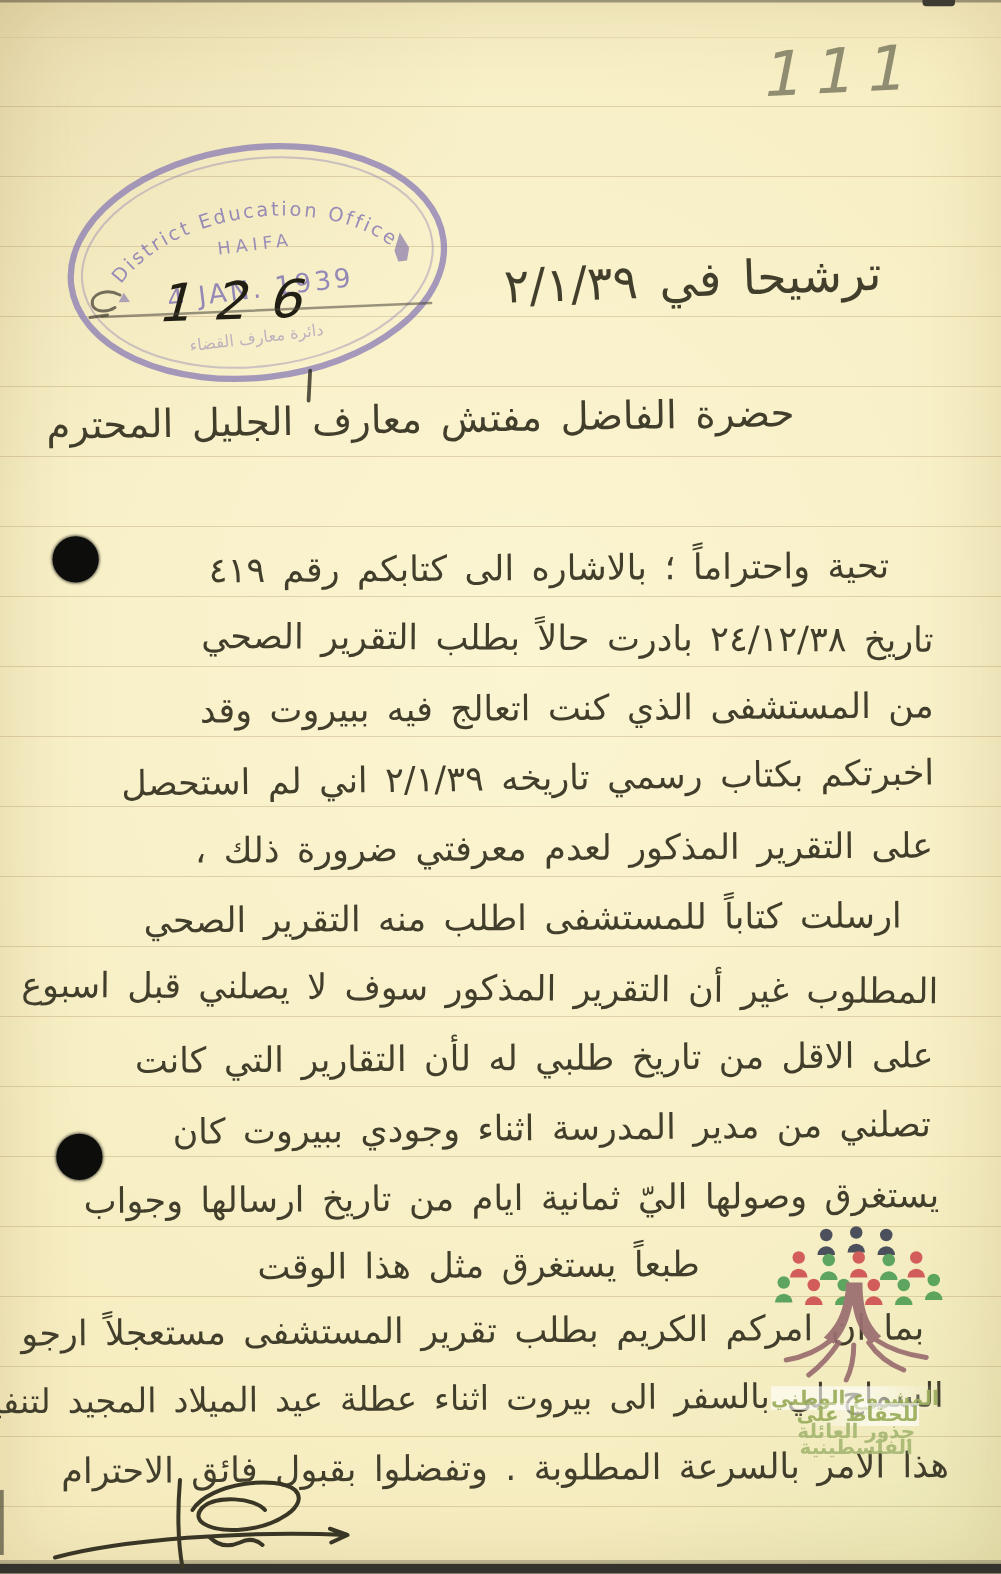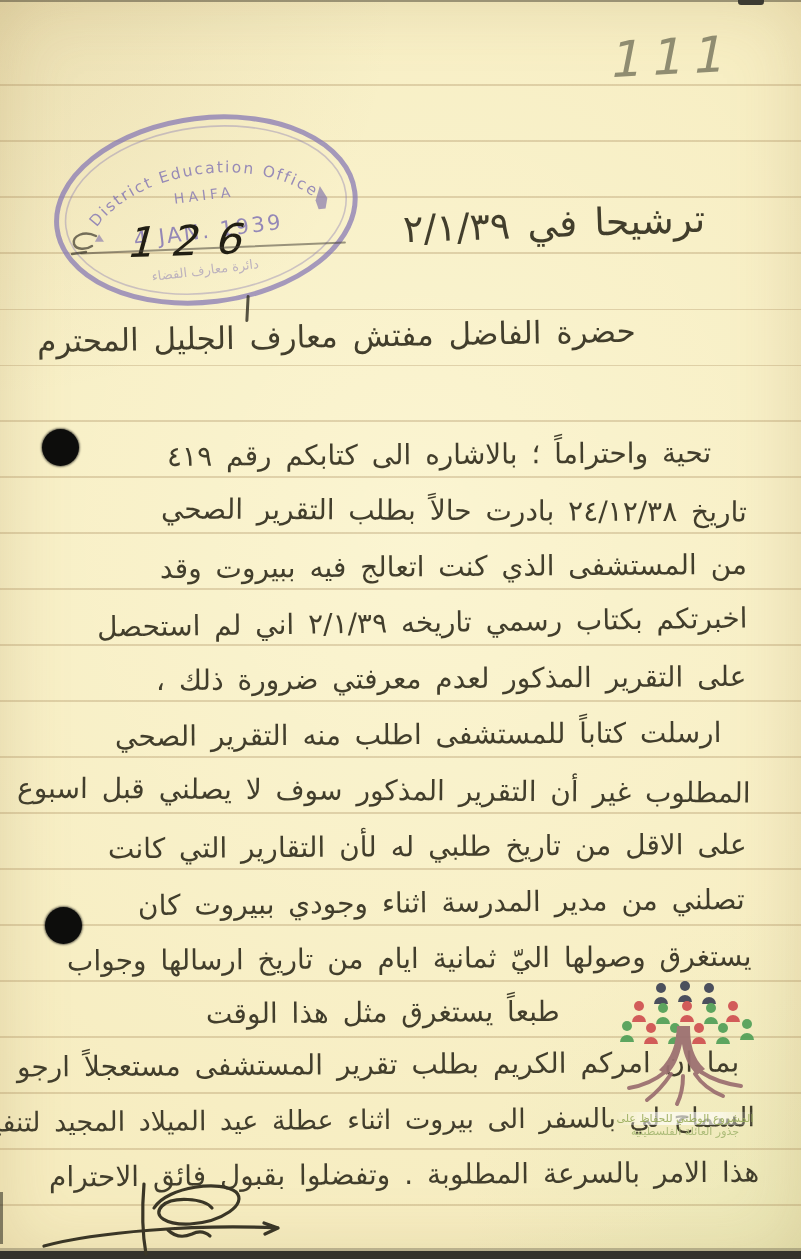--- a/index.html
+++ b/index.html
@@ -67,21 +67,21 @@
 
   .ink-blot{position:absolute;width:37px;height:37px;border-radius:50%;
     background:#0d0d0c;box-shadow:0 0 2px 1px rgba(10,10,10,.55);}
   .blot1{left:42px;top:429px;}
   .blot2{left:45px;top:907px;}
 
   .signature{position:absolute;left:26px;top:1174px;}
 
   
   .watermark{position:absolute;left:596px;top:980px;width:178px;text-align:center;opacity:.93;}
-  .wm-caption{direction:rtl;font-size:11px;line-height:13px;color:#9cae5f;letter-spacing:0;}
+  .wm-caption{direction:rtl;font-size:16px;line-height:13px;color:#9cae5f;letter-spacing:0;font-weight:bold;}
   .wm-caption.l1 span{background:linear-gradient(to right, rgba(255,255,255,0), rgba(255,255,255,.65) 25%, rgba(255,255,255,.65) 75%, rgba(255,255,255,0));padding:0 2px;}
   .wm-caption.l2{color:#a7b873;}
 </style>
 </head>
 <body>
 
 <div class="page">
 
   <div class="ruling"></div>
   <div class="edge-top"></div>

